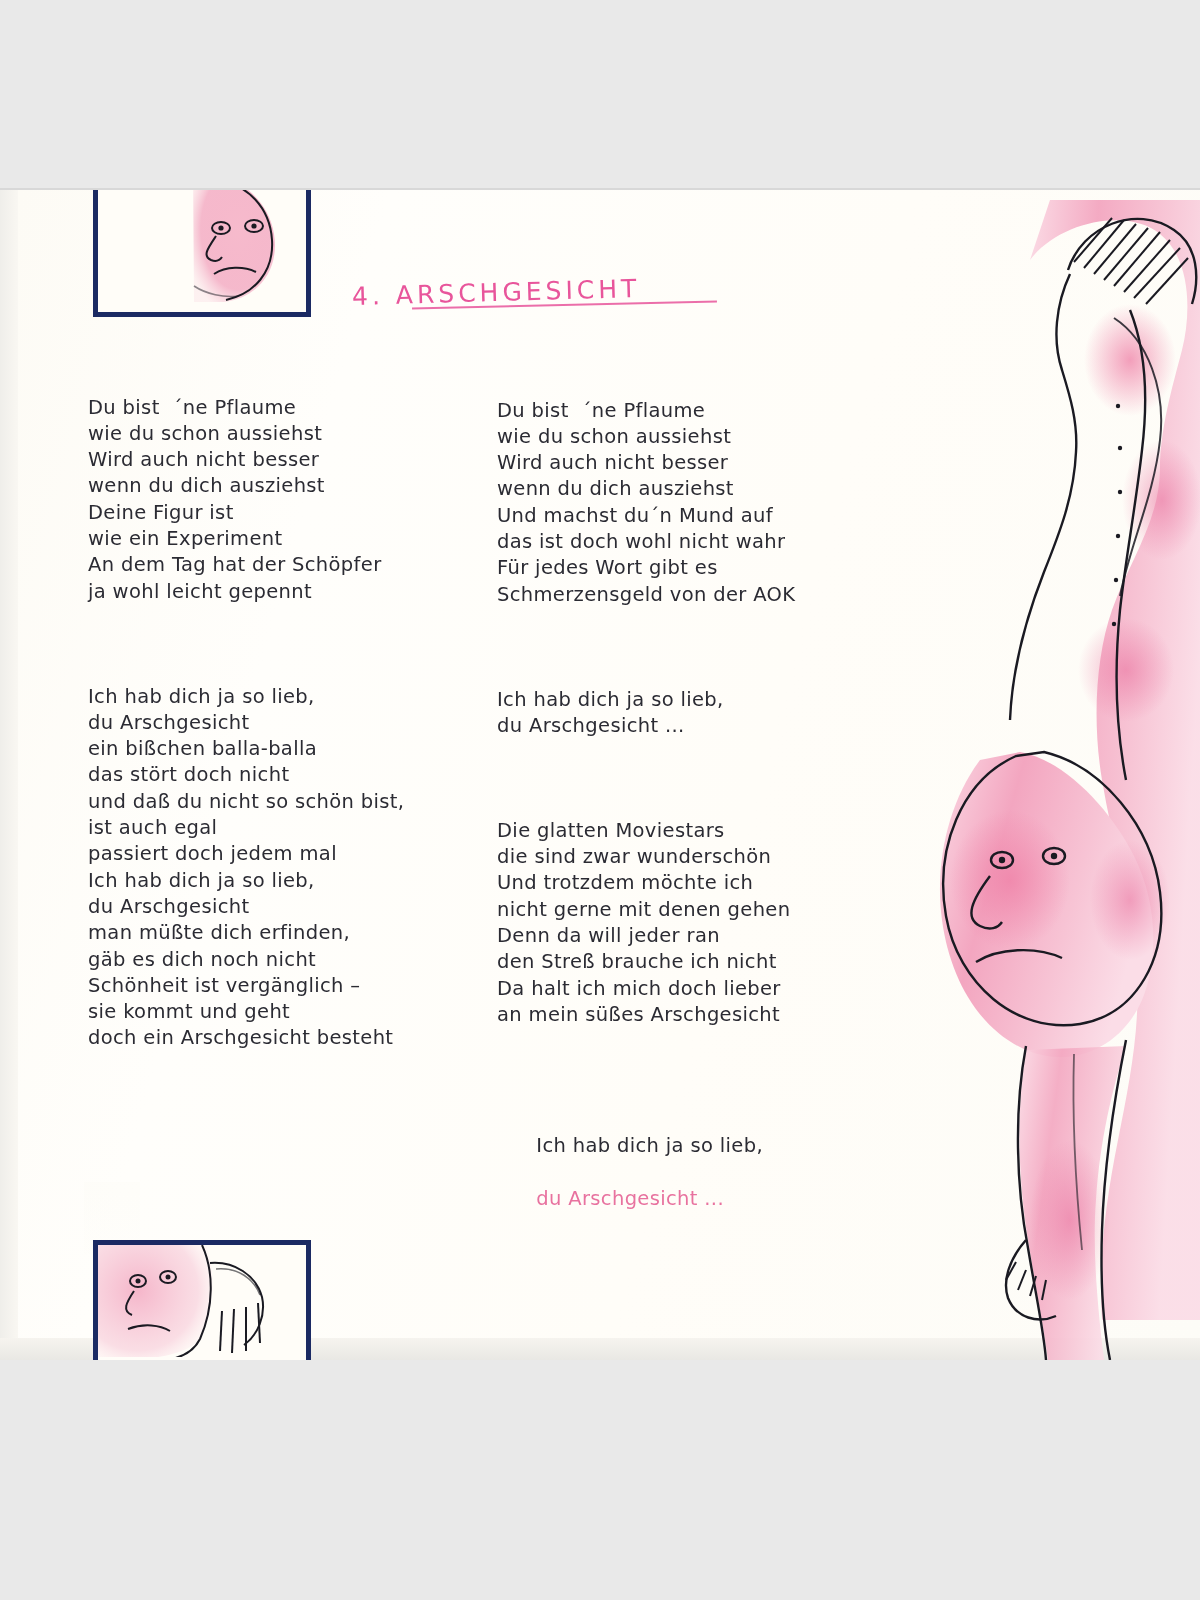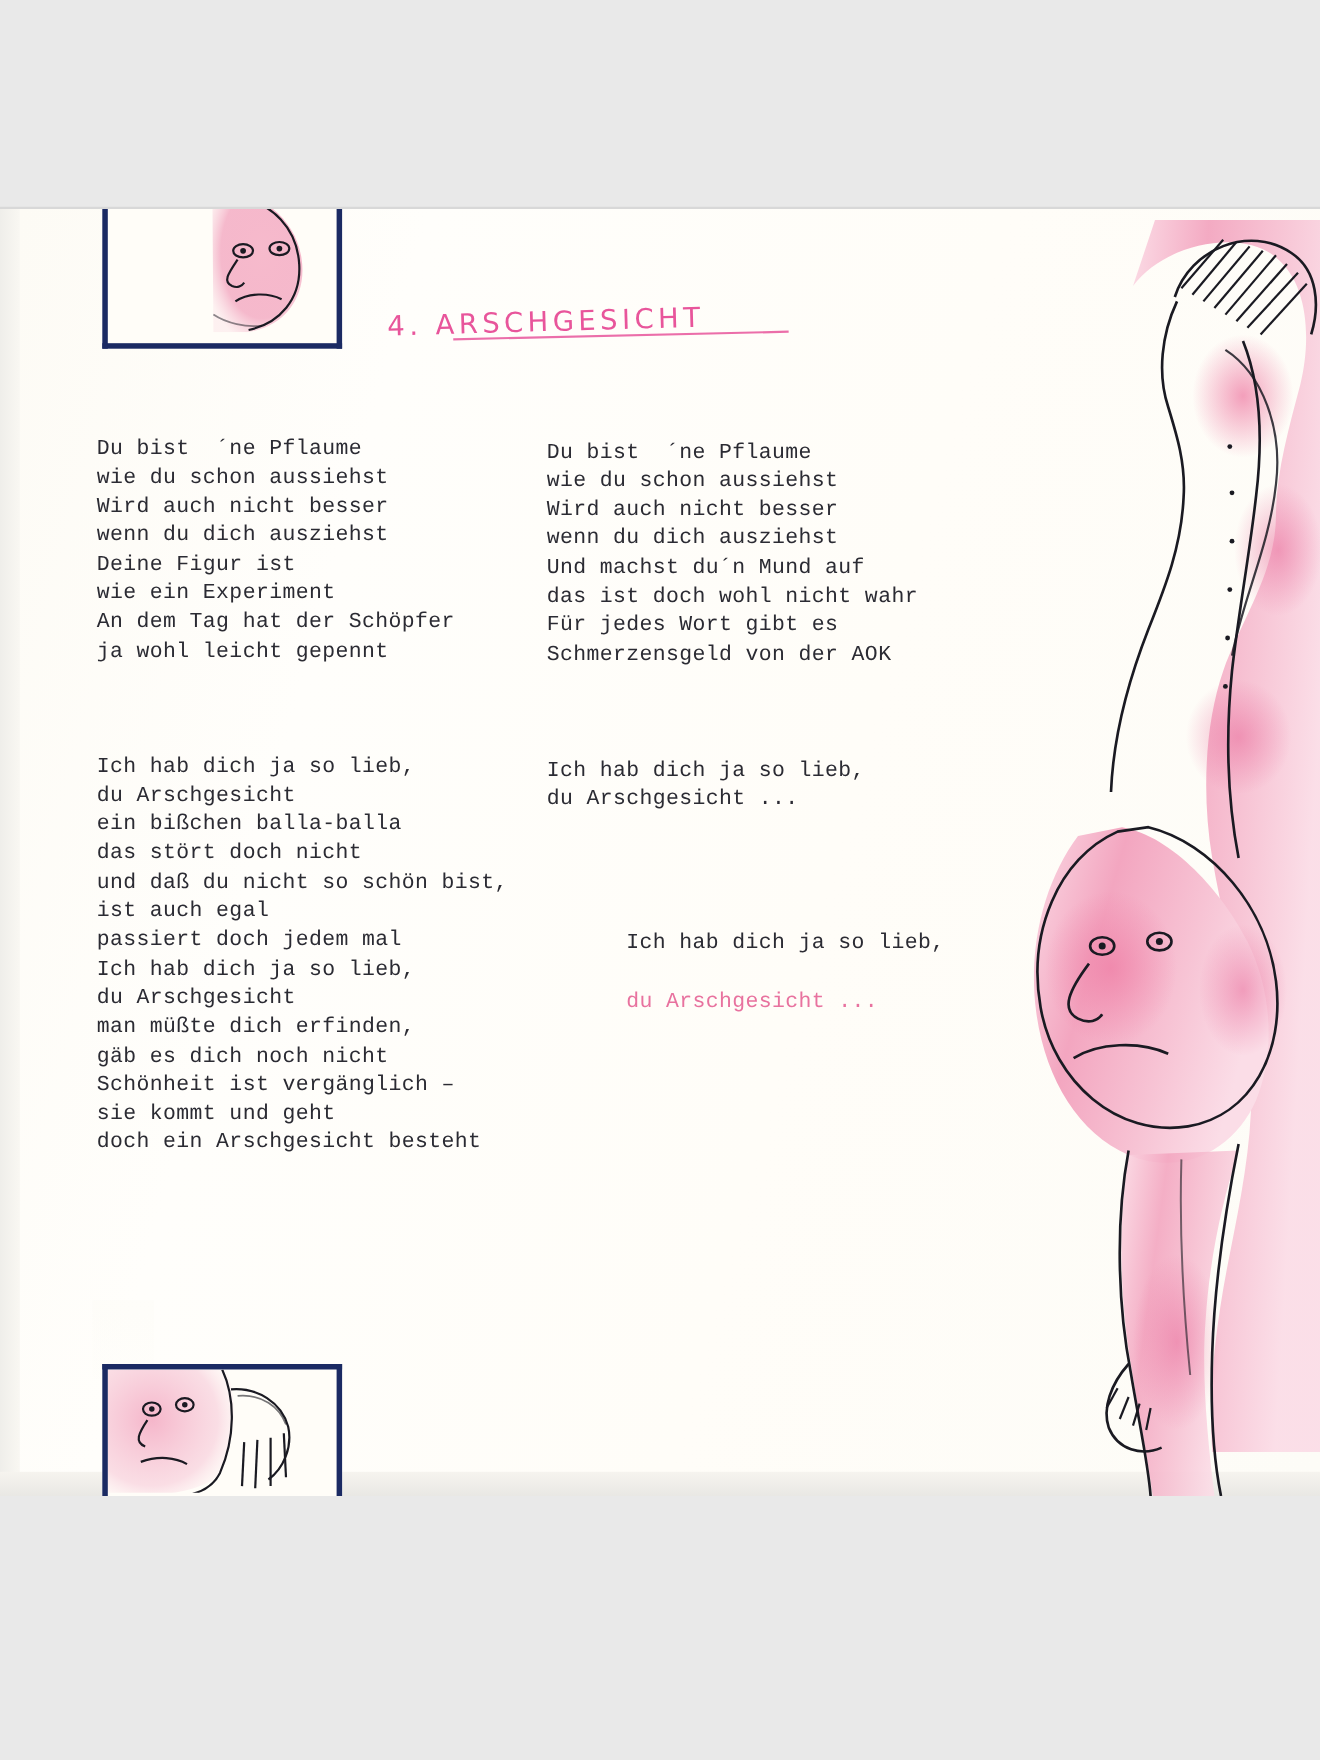--- a/index.html
+++ b/index.html
@@ -81,21 +81,21 @@
     color: #2b2b33;
     font-size: 19.5px;
     line-height: 26.3px;
     letter-spacing: .35px;
     white-space: pre-wrap;
     font-family: "DejaVu Sans", sans-serif;
   }
   #col-left  { left: 88px;  top: 152px; width: 390px; }
   #col-right { left: 497px; top: 155px; width: 370px; }
 
-  .stanza { margin: 0 0 26px 0; font-family: Liberation Mono, monospace; }
+  .stanza { margin: 0 0 26px 0; }
   .stanza:last-child { margin-bottom: 0; }
 
   .pink-line { color: #e8729f; }
 
   
   #smudge {
     position: absolute;
     left: 84px;
     top: 992px;
     width: 56px;
@@ -183,20 +183,28 @@
     <p class="stanza">Du bist  ´ne Pflaume
 wie du schon aussiehst
 Wird auch nicht besser
 wenn du dich ausziehst
 Und machst du´n Mund auf
 das ist doch wohl nicht wahr
 Für jedes Wort gibt es
 Schmerzensgeld von der AOK</p>
     <p class="stanza">Ich hab dich ja so lieb,
 du Arschgesicht ...</p>
+    <p class="stanza">Die glatten Moviestars
+die sind zwar wunderschön
+Und trotzdem möchte ich
+nicht gerne mit denen gehen
+Denn da will jeder ran
+den Streß brauche ich nicht
+Da halt ich mich doch lieber
+an mein süßes Arschgesicht</p>
     <p class="stanza">
       <span>Ich hab dich ja so lieb,</span><br>
       <span class="pink-line">du Arschgesicht ...</span>
     </p>
   </div>
 
   <div class="frame" id="frame-top">
     <svg width="198" height="112" viewBox="0 0 198 112">
       <defs>
         <radialGradient id="washA" cx="55%" cy="45%" r="65%">

